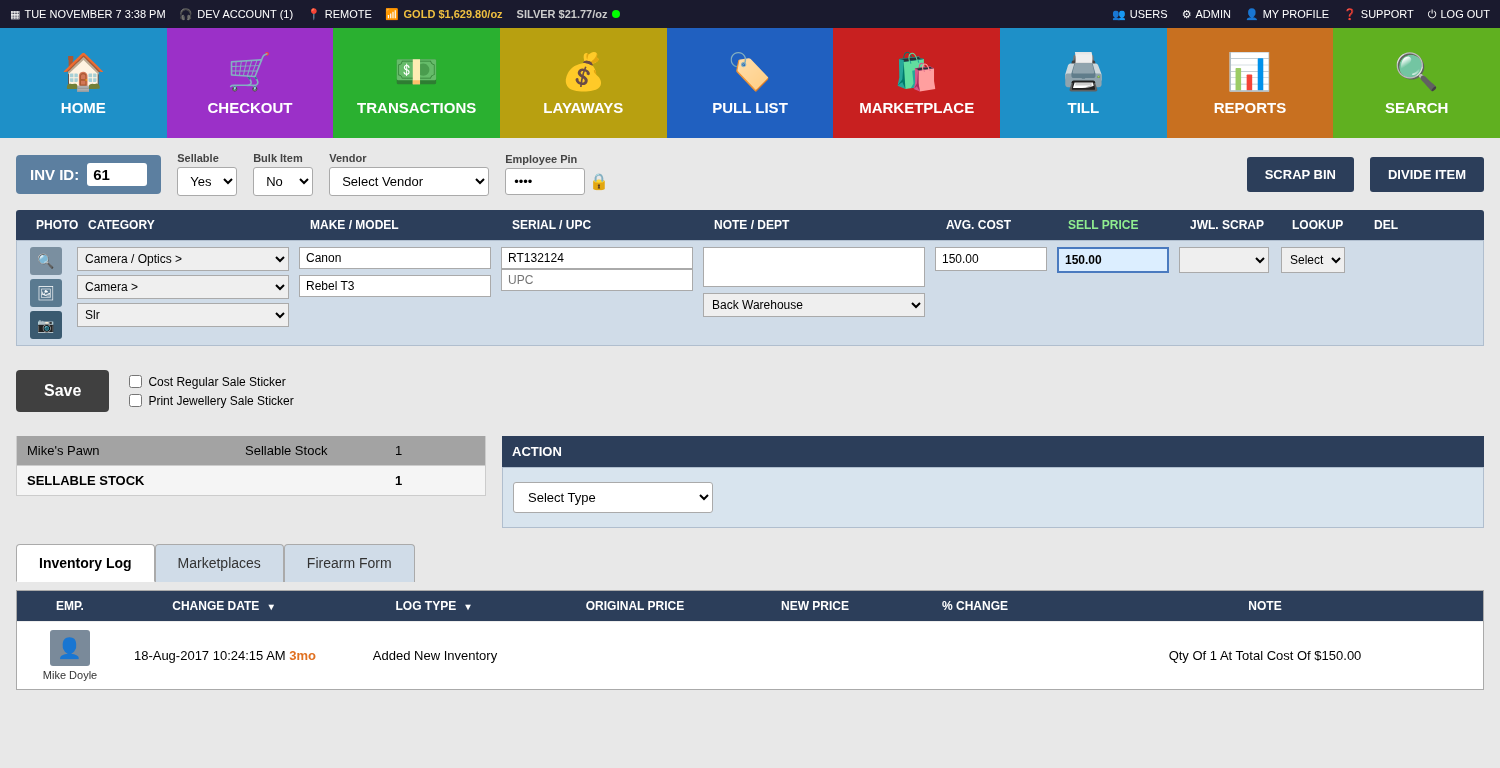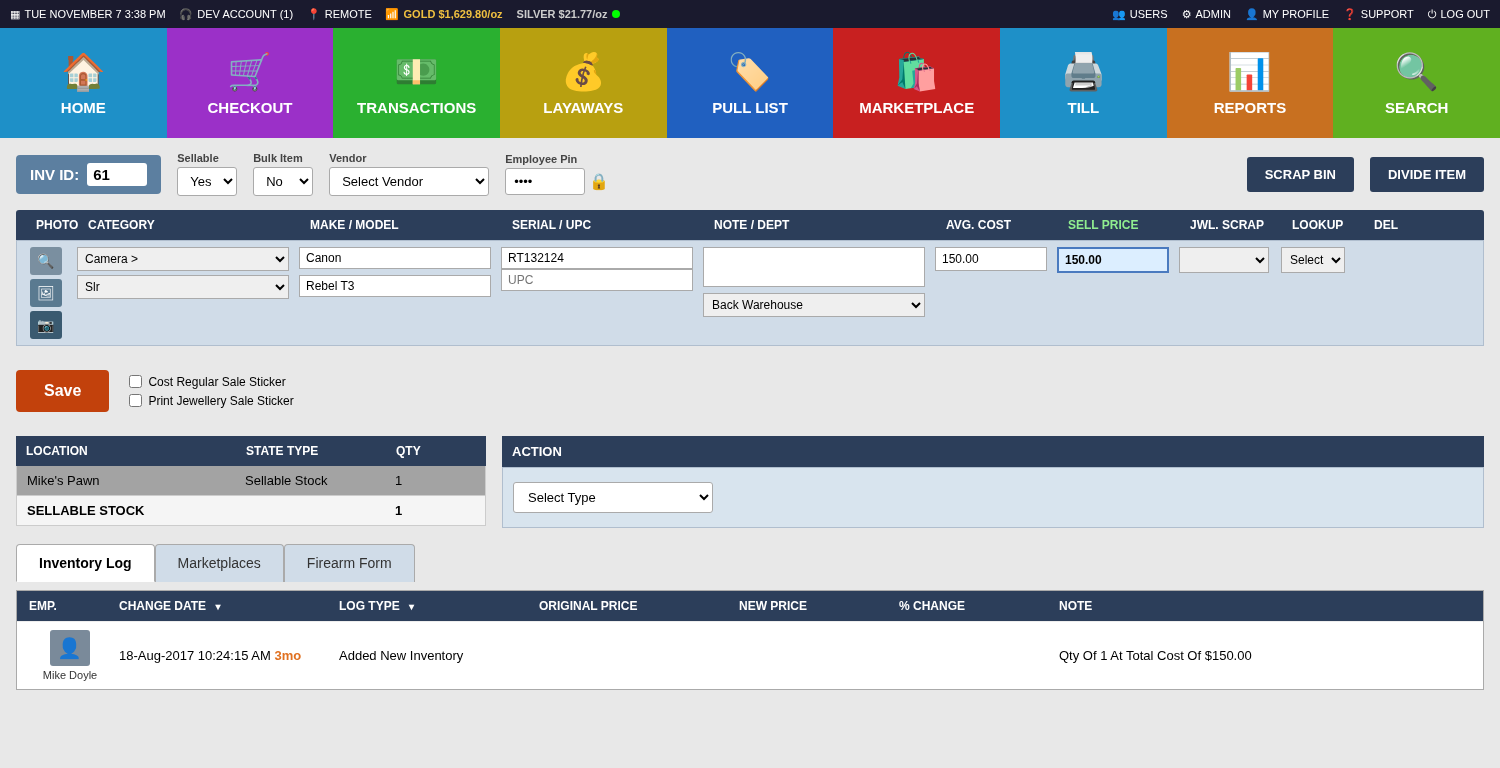--- a/index.html
+++ b/index.html
@@ -182,21 +182,21 @@
 
     
     .save-row {
       display: flex;
       align-items: center;
       gap: 20px;
       margin: 14px 0;
       padding: 10px 0;
     }
     .btn-save {
-      background: #c2410c;
+      background: #404040;
       color: #fff;
       border: none;
       padding: 12px 28px;
       font-size: 16px;
       font-weight: bold;
       border-radius: 4px;
       cursor: pointer;
     }
     .checkbox-group { display: flex; flex-direction: column; gap: 5px; }
     .checkbox-group label { display: flex; align-items: center; gap: 6px; font-size: 12px; cursor: pointer; }
@@ -283,20 +283,21 @@
       border-bottom: 1px solid #fff;
       font-weight: bold;
       color: #000;
     }
 
     
     .log-table {
       background: #fff;
       border: 1px solid #aaa;
       width: 100%;
+      text-align: center;
     }
     .log-header {
       display: grid;
       grid-template-columns: 90px 220px 200px 200px 160px 160px 1fr;
       background: #2c3e5a;
       color: #fff;
       font-weight: bold;
       font-size: 12px;
       padding: 8px 8px;
     }
@@ -473,20 +474,23 @@
   <div class="inv-table-row">
 
     <div class="photo-cell">
       <div class="photo-icon">🔍</div>
       <div class="photo-icon2">🖼</div>
       <div class="photo-icon" style="background:#3a5a70">📷</div>
     </div>
 
     <div class="cat-cell">
       <select style="font-size:12px;padding:3px;border:1px solid #aaa;">
+        <option>Camera / Optics &gt;</option>
+      </select>
+      <select style="font-size:12px;padding:3px;border:1px solid #aaa;">
         <option>Camera &gt;</option>
       </select>
       <select style="font-size:12px;padding:3px;border:1px solid #aaa;">
         <option>Slr</option>
       </select>
     </div>
 
     <div class="make-cell">
       <input type="text" value="Canon" style="">
       <input type="text" value="Rebel T3" style="">
@@ -538,25 +542,20 @@
       <label>
         <input type="checkbox" style="">
         <span>Print Jewellery Sale Sticker</span>
       </label>
     </div>
   </div>
 
   <div class="tables-row">
 
     <div class="location-table">
-      <div class="loc-header">
-        <span>LOCATION</span>
-        <span>STATE TYPE</span>
-        <span>QTY</span>
-      </div>
       <div class="loc-row">
         <span>Mike's Pawn</span>
         <span>Sellable Stock</span>
         <span>1</span>
       </div>
       <div class="loc-total">
         <span>SELLABLE STOCK</span>
         <span></span>
         <span>1</span>
       </div>

